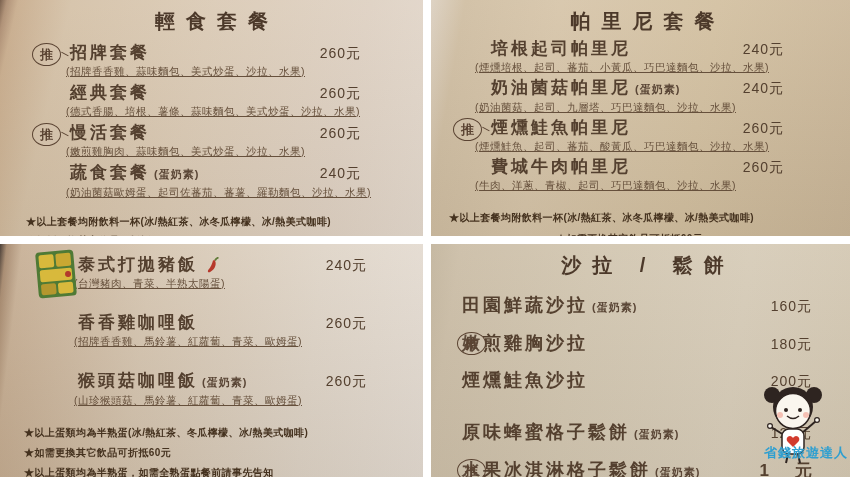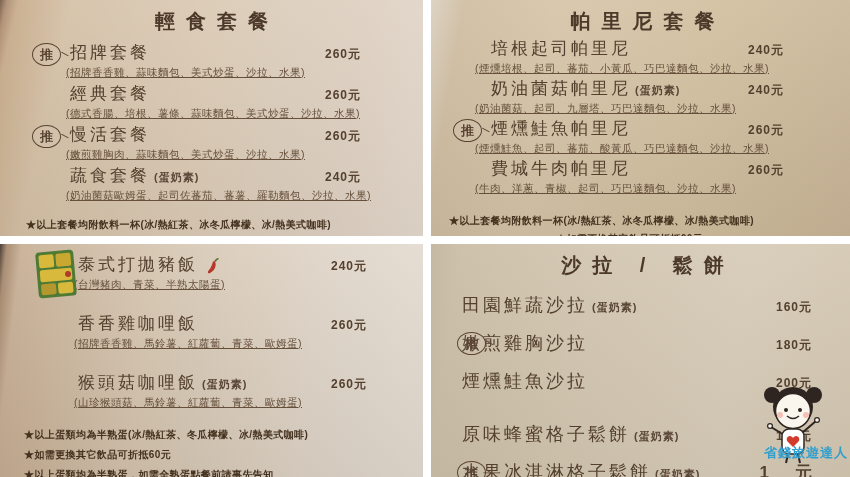--- a/index.html
+++ b/index.html
@@ -16,23 +16,23 @@
   .quad.bl{background:
       linear-gradient(to bottom,rgba(255,255,255,.12),rgba(0,0,0,.05)),
       linear-gradient(97deg,#33261d 0px,#a08164 7px,#c4ab8f 22px,#d3c2ac 34%,#ddd2c4 72%,#e3dad0 100%);}
   .quad.br{background:
       linear-gradient(to bottom,rgba(255,255,255,.07),rgba(0,0,0,.04)),
       linear-gradient(99deg,#c2b49c 0px,#cbbda6 30px,#d1c5af 35%,#d6cbb7 70%,#d2c6b0 100%);}
 
   .title{margin:0;padding-top:8px;text-align:center;font-size:20px;font-weight:bold;
          letter-spacing:11px;color:#4c392a;text-indent:11px;}
   .item{position:relative;display:flex;align-items:baseline;line-height:22px;margin-top:4px;}
-  .iname{font-size:17px;font-weight:normal;letter-spacing:3px;white-space:nowrap;}
+  .iname{font-size:17px;font-weight:bold;letter-spacing:3px;white-space:nowrap;}
   .inote{font-size:11px;font-weight:bold;margin-left:4px;letter-spacing:1px;color:#5a4636;text-align:right;}
-  .price{margin-left:auto;font-size:12px;font-weight:bold;letter-spacing:1px;white-space:nowrap;}
+  .price{margin-left:auto;font-size:14px;font-weight:normal;letter-spacing:1px;white-space:nowrap;}
   .desc{font-size:10.5px;letter-spacing:.5px;color:#66503c;line-height:14px;white-space:nowrap;text-decoration:underline;}
   .fnote{font-size:10px;font-weight:bold;color:#45321f;letter-spacing:.4px;line-height:19px;white-space:nowrap;}
 
   .rec{position:absolute;top:1px;width:27px;height:21px;border:1.5px solid #5a4332;border-radius:50%;
        text-align:center;font-size:13px;font-weight:bold;line-height:21px;color:#5a4332;
        background:rgba(255,255,255,.06);}
   .rec::after{content:"";position:absolute;right:-7px;top:9px;width:8px;height:8px;
        border-top:1.6px solid #5a4332;transform:rotate(28deg);}
 
   

